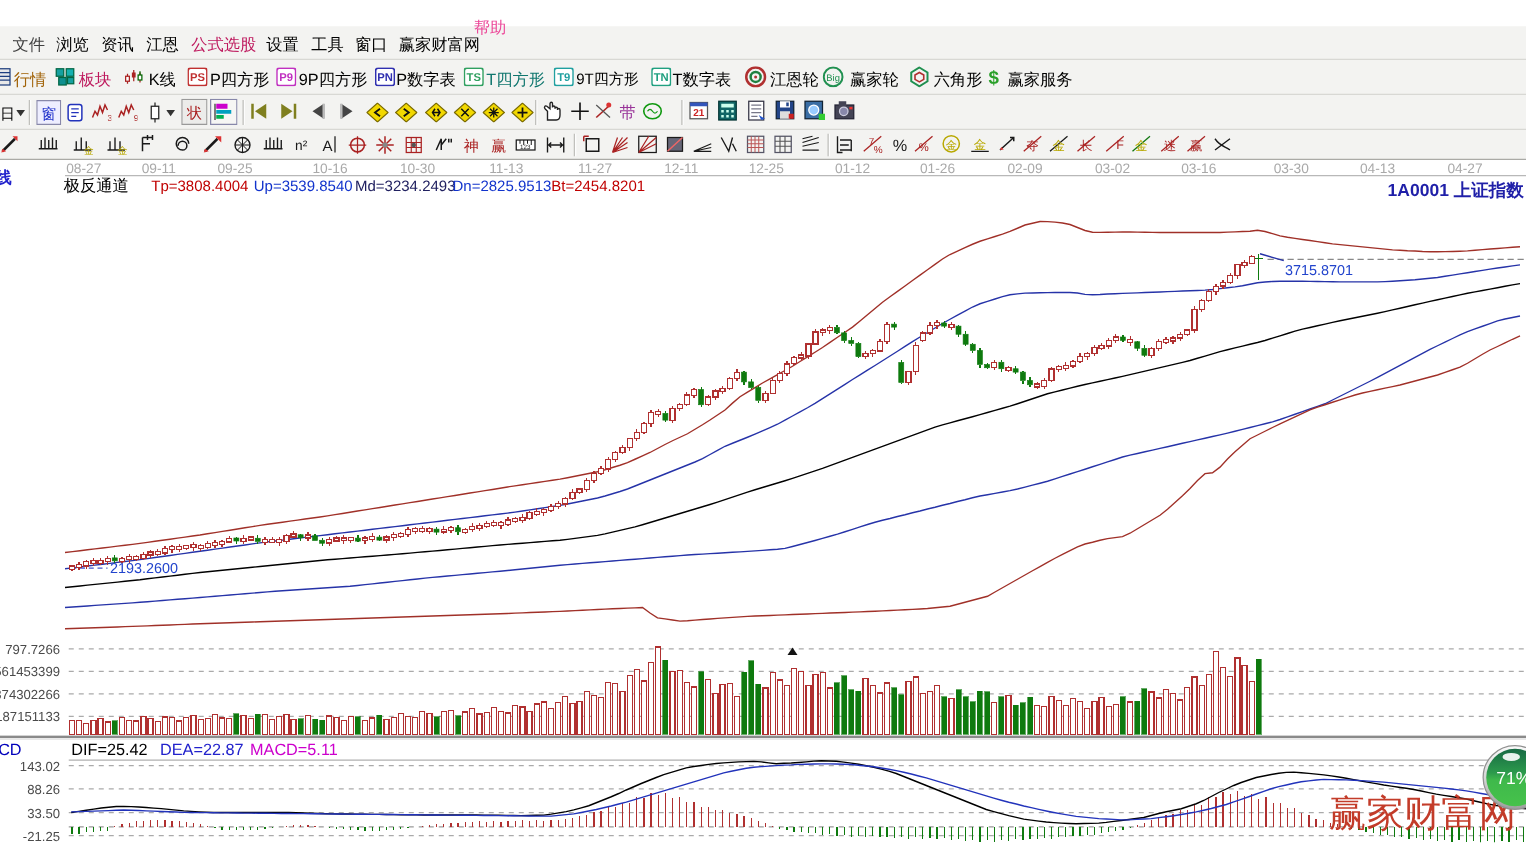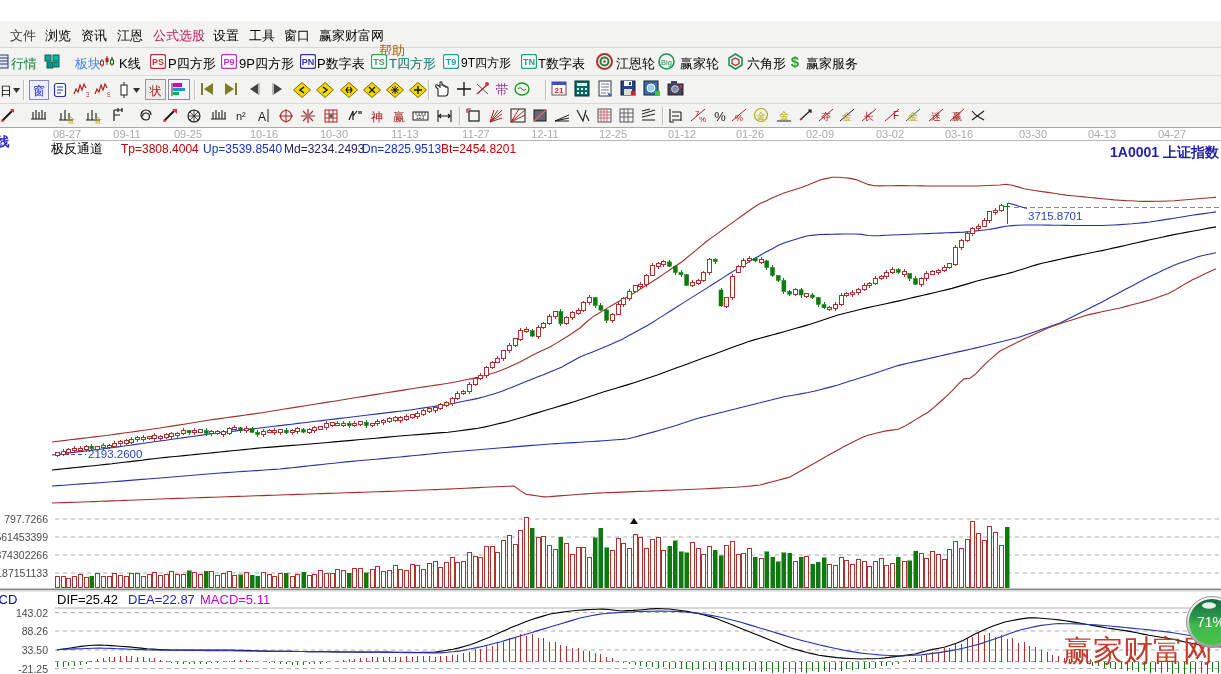--- a/index.html
+++ b/index.html
@@ -20,33 +20,33 @@
 <div class="tb3"></div>
 <span style="position:absolute;left:10px;top:27px;font-size:13px;color:#404040;font-weight:normal;white-space:nowrap;">文件</span>
     <span style="position:absolute;left:45px;top:27px;font-size:13px;color:#000;font-weight:normal;white-space:nowrap;">浏览</span>
     <span style="position:absolute;left:81px;top:27px;font-size:13px;color:#000;font-weight:normal;white-space:nowrap;">资讯</span>
     <span style="position:absolute;left:117px;top:27px;font-size:13px;color:#000;font-weight:normal;white-space:nowrap;">江恩</span>
     <span style="position:absolute;left:153px;top:27px;font-size:13px;color:#be185d;font-weight:normal;white-space:nowrap;">公式选股</span>
     <span style="position:absolute;left:213px;top:27px;font-size:13px;color:#000;font-weight:normal;white-space:nowrap;">设置</span>
     <span style="position:absolute;left:249px;top:27px;font-size:13px;color:#000;font-weight:normal;white-space:nowrap;">工具</span>
     <span style="position:absolute;left:284px;top:27px;font-size:13px;color:#000;font-weight:normal;white-space:nowrap;">窗口</span>
     <span style="position:absolute;left:319px;top:27px;font-size:13px;color:#000;font-weight:normal;white-space:nowrap;">赢家财富网</span>
-    <span style="position:absolute;left:379px;top:42px;font-size:13px;color:#a16207;font-weight:normal;white-space:nowrap;">帮助</span>
+    <span style="position:absolute;left:379px;top:13px;font-size:13px;color:#ec4899;font-weight:normal;white-space:nowrap;">帮助</span>
 <svg style="position:absolute;left:0px;top:54px" width="9" height="15" viewBox="0 0 9 15">
       <rect x="-4" y="1" width="12" height="13" fill="#e8e8e8" stroke="#1f3f7f"></rect>
       <path d="M0,4h8M0,7h8M0,10h8" stroke="#1f3f7f" stroke-width="1"></path>
     </svg>
-    <span style="position:absolute;left:11px;top:55px;font-size:13px;color:#15803d;font-weight:normal;white-space:nowrap;">行情</span>
+    <span style="position:absolute;left:11px;top:55px;font-size:13px;color:#a16207;font-weight:normal;white-space:nowrap;">行情</span>
     <svg style="position:absolute;left:44px;top:54px" width="17" height="15" viewBox="0 0 17 15">
       <rect x="1" y="1" width="6" height="6" fill="#15a0a0" stroke="#064"></rect>
       <rect x="9" y="1" width="6" height="6" fill="#15b0b0" stroke="#064"></rect>
       <rect x="3" y="8" width="6" height="6" fill="#0e8f8f" stroke="#064"></rect>
       <rect x="10" y="8" width="5" height="5" fill="#15a0a0" stroke="#064"></rect>
     </svg>
-    <span style="position:absolute;left:75px;top:55px;font-size:13px;color:#3b82f6;font-weight:normal;white-space:nowrap;">板块</span>
+    <span style="position:absolute;left:63px;top:55px;font-size:13px;color:#be185d;font-weight:normal;white-space:nowrap;">板块</span>
     <svg style="position:absolute;left:99px;top:53px" width="18" height="17" viewBox="0 0 18 17">
       <path d="M3,6v8M8,3v9M13,5v8" stroke="#a22" stroke-width="1"></path>
       <rect x="1.5" y="8" width="3" height="4" fill="#fff" stroke="#a22"></rect>
       <rect x="6.5" y="5" width="3" height="4" fill="#a22"></rect>
       <rect x="11.5" y="7" width="3" height="4" fill="#fff" stroke="#060"></rect>
       <path d="M13,4v3" stroke="#060"></path>
     </svg>
     <span style="position:absolute;left:119px;top:55px;font-size:13px;color:#000;font-weight:normal;white-space:nowrap;">K线</span>
     <svg style="position:absolute;left:150px;top:54px" width="16" height="15" viewBox="0 0 16 15">
       <rect x="0.5" y="0.5" width="15" height="14" rx="2" fill="#fff" stroke="#c03030" stroke-width="1.3"></rect>

